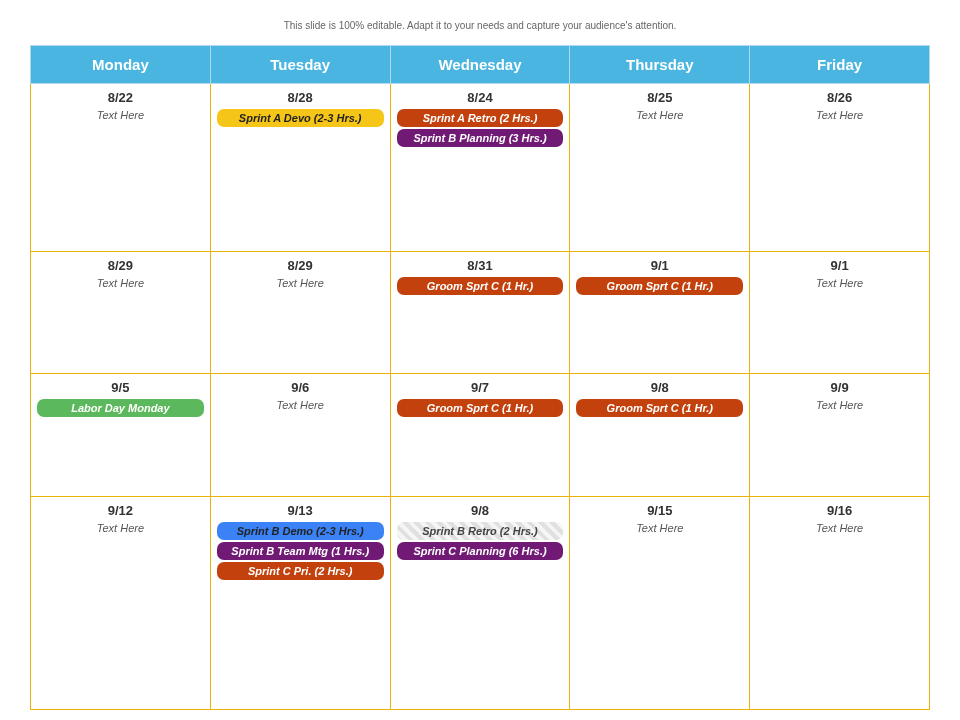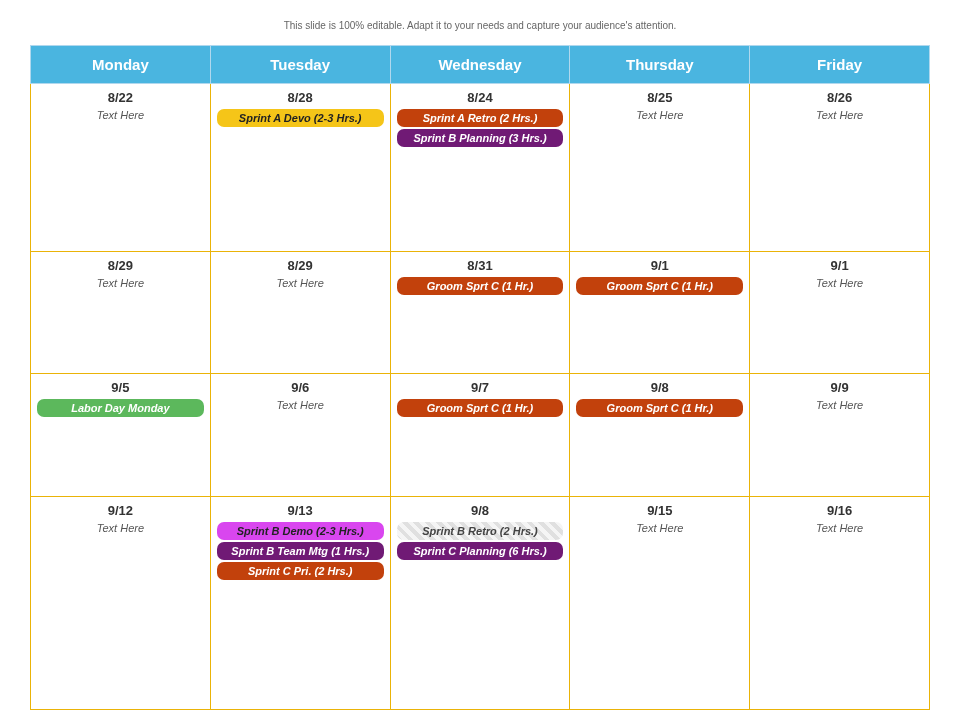--- a/index.html
+++ b/index.html
@@ -95,21 +95,21 @@
         45deg,
         #e0e0e0,
         #e0e0e0 4px,
         #f5f5f5 4px,
         #f5f5f5 8px
       );
       color: #444;
       font-weight: bold;
     }
     .event-orange {
-      background: #d946ef;
+      background: #3b82f6;
       color: #222;
     }
   </style>
 </head>
 <body>
 
 <div class="page">
   <div class="subtitle">This slide is 100% editable. Adapt it to your needs and capture your audience's attention.</div>
 
   <table class="calendar">

